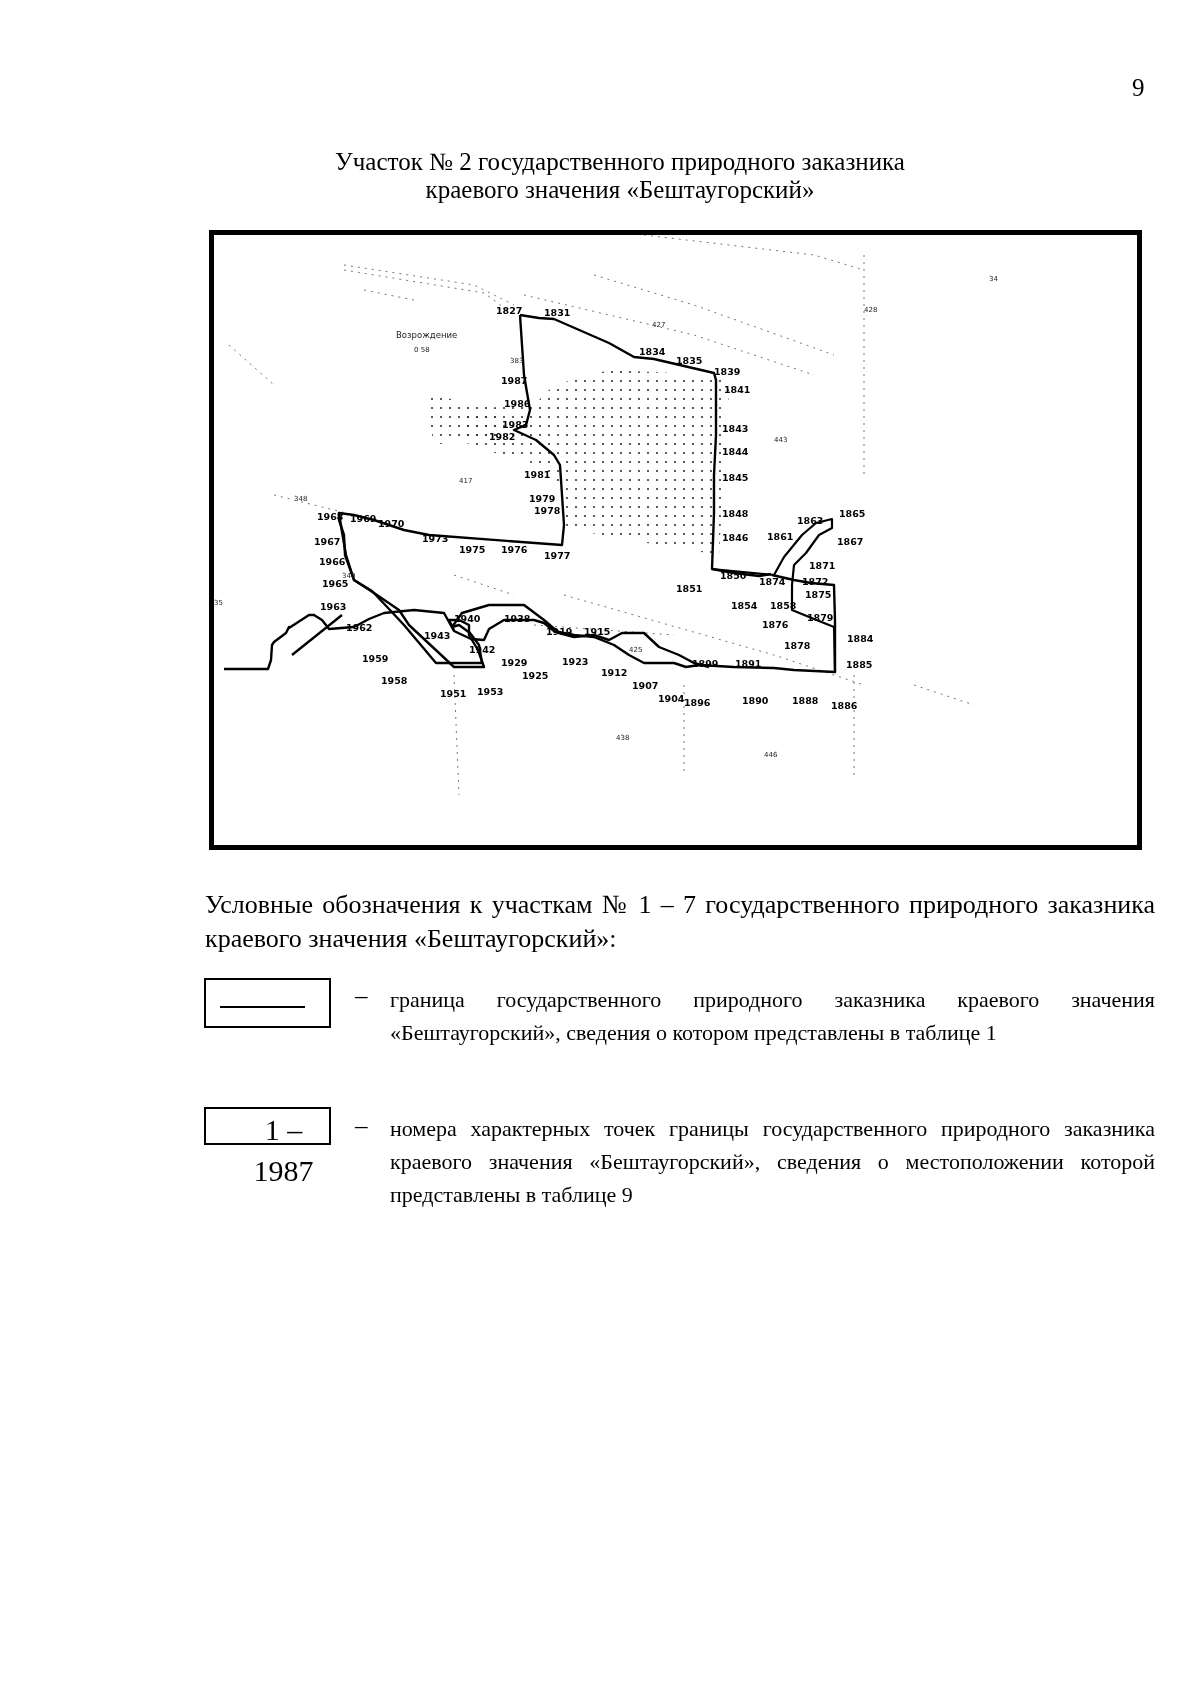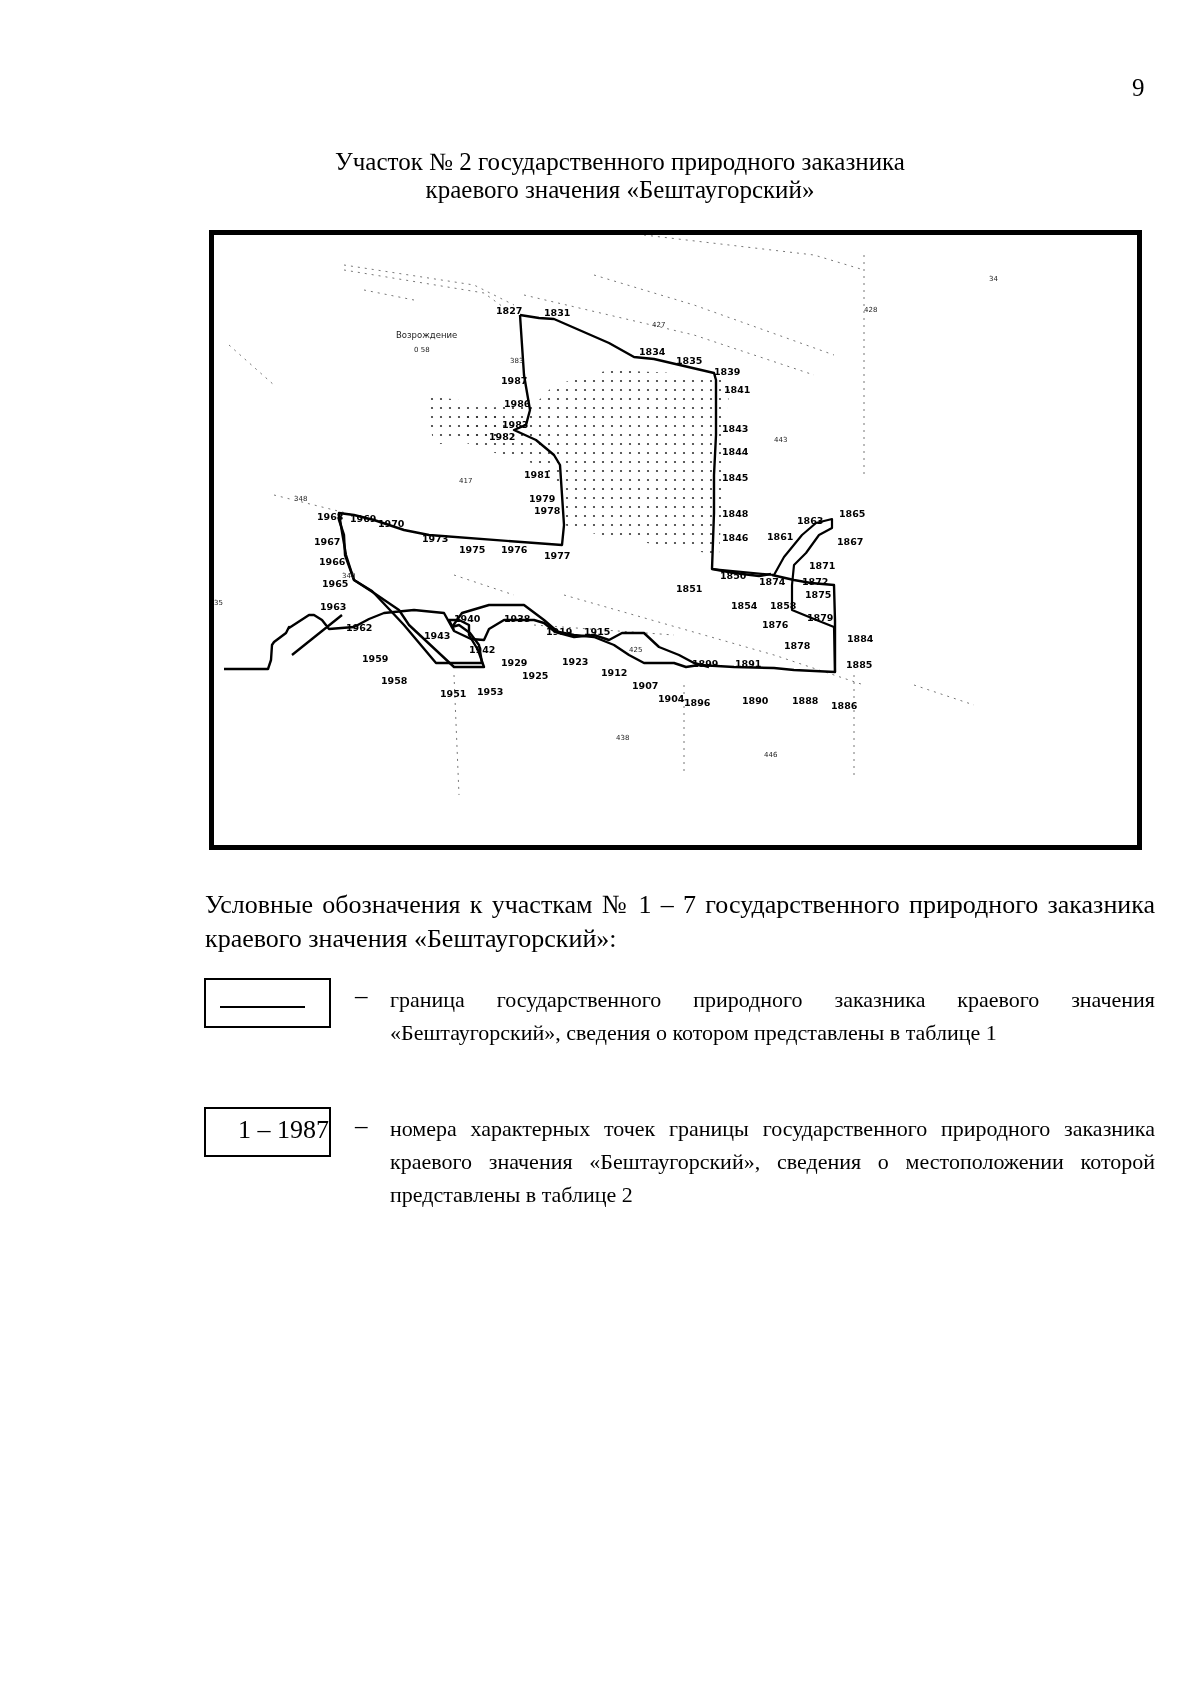--- a/index.html
+++ b/index.html
@@ -9,22 +9,22 @@
   .title { position: absolute; left: 300px; width: 640px; top: 148px; text-align: center;
            font-size: 25px; line-height: 28px; }
   .map-frame { position: absolute; left: 209px; top: 230px; width: 933px; height: 620px;
                border: 5px solid #000; box-sizing: border-box; background: #fff; }
   .map-frame svg { position: absolute; left: 0; top: 0; }
   .legend-heading { position: absolute; left: 205px; top: 888px; width: 950px;
                     font-size: 26px; line-height: 34px; text-align: justify; }
   .legend-box { position: absolute; border: 2px solid #000; box-sizing: border-box; background:#fff; }
   .legend-box.line-box { left: 204px; top: 978px; width: 127px; height: 50px; }
   .legend-box.line-box .sample { position: absolute; left: 14px; right: 24px; top: 26px; border-top: 2px solid #000; }
-  .legend-box.num-box { left: 204px; top: 1107px; width: 127px; height: 50px;
-                        font-size: 26px; text-align: center; line-height: 41px; padding-left: 32px; }
+  .legend-box.num-box { left: 204px; top: 1107px; width: 127px; height: 38px;
+                        font-size: 30px; text-align: center; line-height: 41px; padding-left: 32px; }
   .legend-dash { position: absolute; font-size: 25px; }
   .legend-text { position: absolute; left: 390px; width: 765px; font-size: 22px; line-height: 33px;
                  text-align: justify; text-align-last: left; }
   .lbl { font-family: "DejaVu Sans", sans-serif; font-weight: bold; font-size: 9.5px; fill: #000; }
   .lbl-small { font-family: "DejaVu Sans", sans-serif; font-size: 7px; fill: #222; }
   .lbl-place { font-family: "DejaVu Sans", sans-serif; font-size: 8.5px; fill: #222; }
 </style>
 </head>
 <body>
 
@@ -173,13 +173,13 @@
 <div class="legend-heading">Условные обозначения к участкам № 1 – 7 государственного природного заказника краевого значения «Бештаугорский»:</div>
 
 <div class="legend-box line-box">
   <div class="sample"></div>
 </div>
 <div class="legend-dash" style="left:355px; top:982px;">–</div>
 <div class="legend-text" style="top:983px;">граница государственного природного заказника краевого значения «Бештаугорский», сведения о котором представлены в таблице 1</div>
 
 <div class="legend-box num-box">1 – 1987</div>
 <div class="legend-dash" style="left:355px; top:1112px;">–</div>
-<div class="legend-text" style="top:1112px;">номера характерных точек границы государственного природного заказника краевого значения «Бештаугорский», сведения о местоположении которой представлены в таблице 2</div>
+<div class="legend-text" style="top:1112px;">номера характерных точек границы государственного природного заказника краевого значения «Бештаугорский», сведения о местоположении которой представлены в таблице 9</div>
 
 </body></html>

